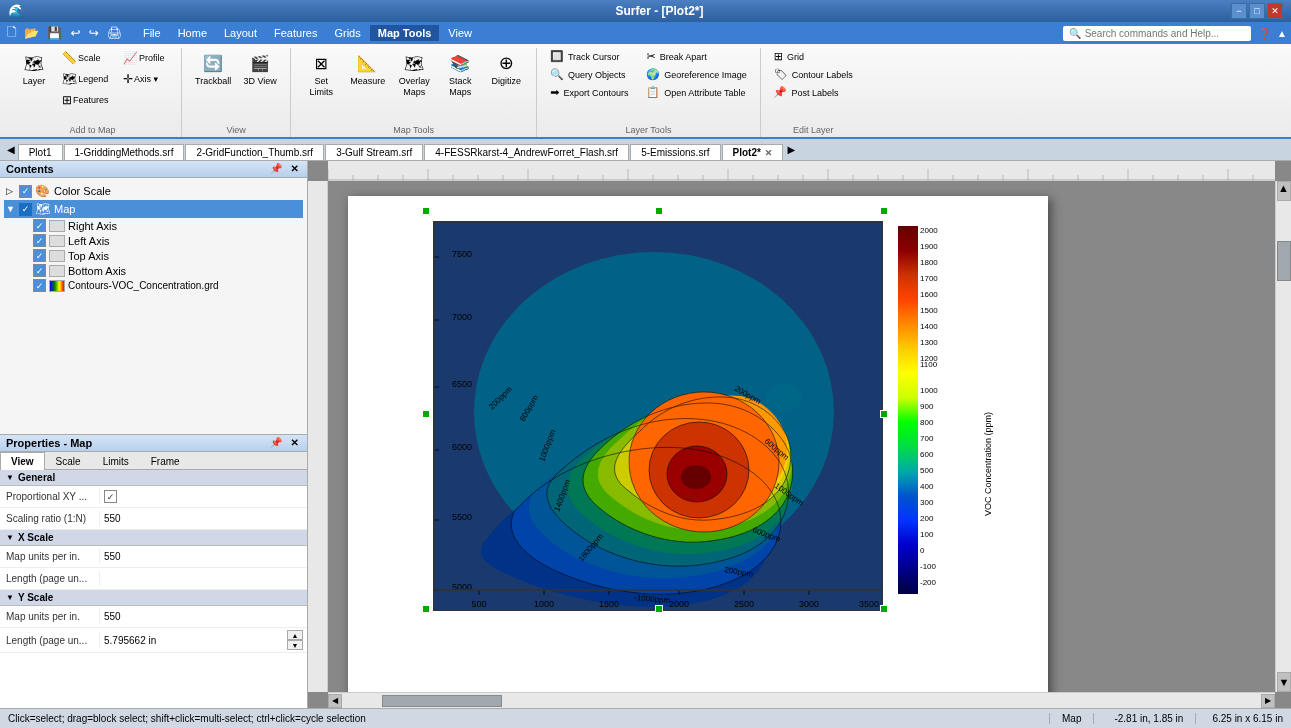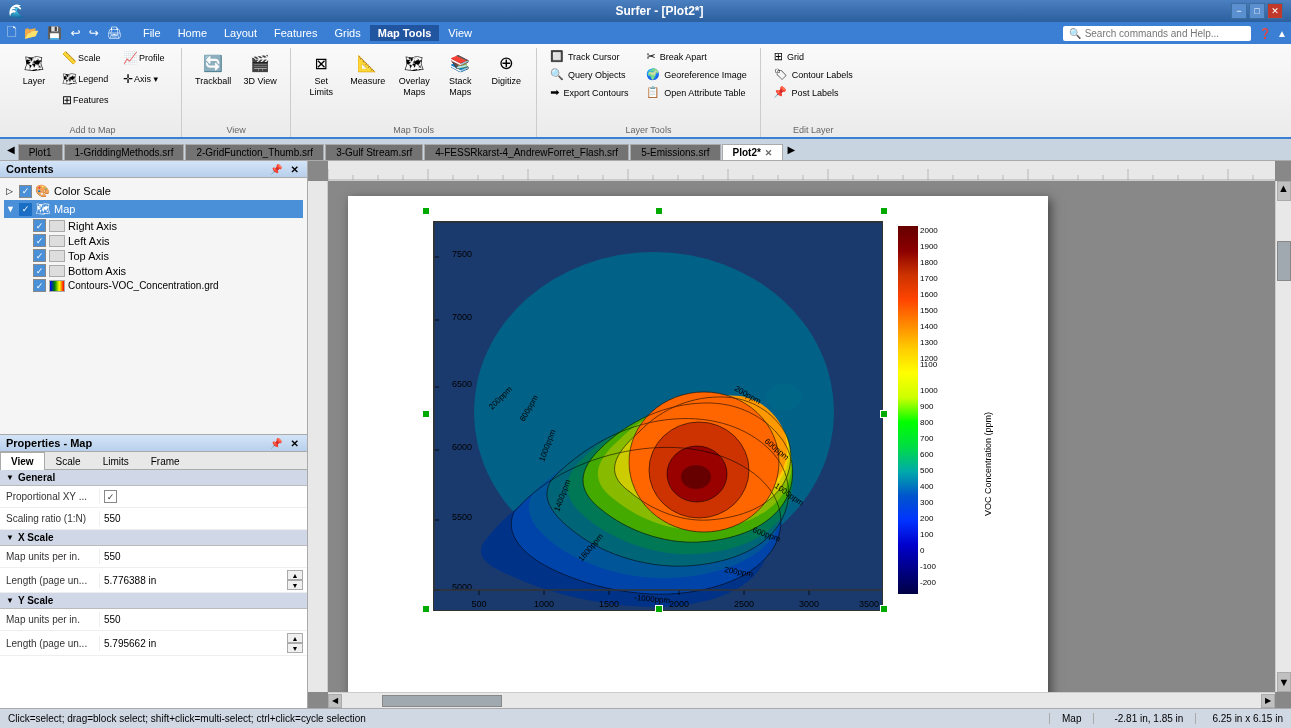--- a/index.html
+++ b/index.html
@@ -128,21 +128,21 @@
       flex: 1;
       display: flex;
       flex-direction: column;
       border-bottom: 1px solid #aaa;
     }
     .pane-header {
       background: linear-gradient(to bottom, #d4e4f7, #b8d0ec);
       border-bottom: 1px solid #aaa;
       padding: 2px 6px;
       display: flex;
-      align-items: flex-end;
+      align-items: flex-start;
       justify-content: space-between;
       font-weight: bold;
       font-size: 11px;
     }
     .pane-header-controls { display: flex; gap: 4px; }
     .pane-ctrl-btn { font-size: 10px; cursor: pointer; padding: 0 2px; }
     .contents-tree {
       padding: 4px;
       overflow-y: auto;
       flex: 1;
@@ -261,21 +261,21 @@
       padding: 0 4px;
       border-bottom: 1px solid #aaa;
       overflow: hidden;
     }
     .doc-tab {
       padding: 2px 10px;
       font-size: 10px;
       cursor: pointer;
       border: 1px solid #aaa;
       border-bottom: none;
-      background: #737373;
+      background: #ffffff;
       margin-right: 1px;
       white-space: nowrap;
       display: flex;
       align-items: center;
       gap: 4px;
     }
     .doc-tab.active {
       background: white;
       font-weight: bold;
       border-bottom-color: white;
@@ -639,27 +639,20 @@
           <span>X Scale</span>
         </div>
         <div class="props-row">
           <div class="props-label">Map units per in.</div>
           <div class="props-value">
             <span>550</span>
           </div>
         </div>
         <div class="props-row">
           <div class="props-label">Length (page un...</div>
-          <div class="props-value">
-            <span style="flex:1;">5.776388 in</span>
-            <div style="display:flex;flex-direction:column;">
-              <div class="spin-up">▲</div>
-              <div class="spin-down">▼</div>
-            </div>
-          </div>
         </div>
 
         <div class="props-section">
           <span class="props-section-toggle">▼</span>
           <span>Y Scale</span>
         </div>
         <div class="props-row">
           <div class="props-label">Map units per in.</div>
           <div class="props-value">
             <span>550</span>

